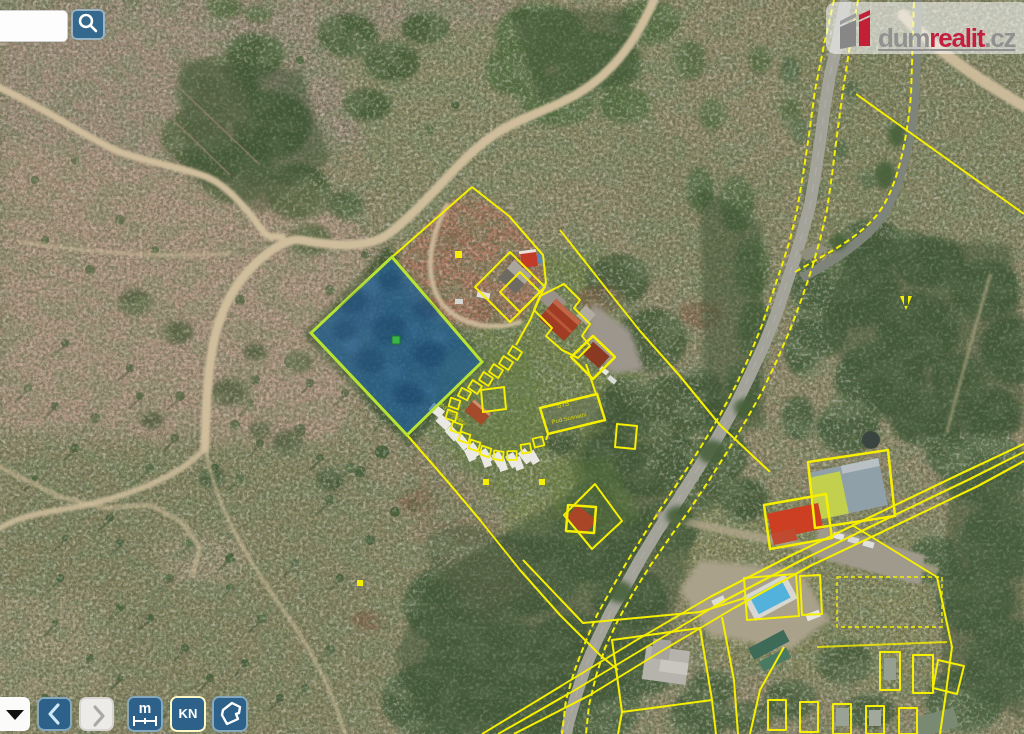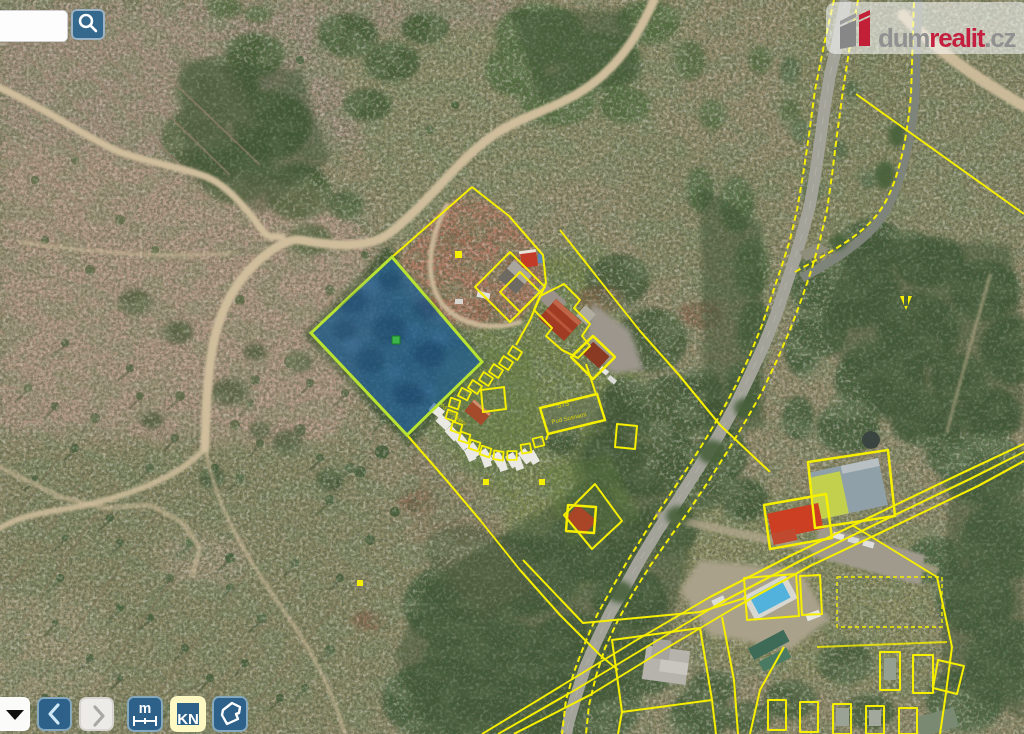--- a/index.html
+++ b/index.html
@@ -719,21 +719,21 @@
 
 <div style="position:absolute;left:826px;top:2px;width:204px;height:52px;background:rgba(255,255,255,0.55);border-radius:9px;"></div>
 
 <svg style="position:absolute;left:838px;top:8px;" width="36" height="42" viewBox="0 0 36 42">
 <polygon points="2,13 18,5 18,9 2,17" fill="#9c9c9c"></polygon>
 <polygon points="2,19 18,12 18,38 2,41" fill="#878787"></polygon>
 <polygon points="21,7 32,2 32,7 21,12" fill="#c22036"></polygon>
 <polygon points="21,14 32,9 32,38 21,38" fill="#c22036"></polygon>
 </svg>
 
-<div style="position:absolute;left:878px;top:23px;font-weight:bold;font-size:26px;letter-spacing:-1.2px;color:#909090;">dum<span style="color:#c41f3e">realit</span>.cz</div>
+<div style="position:absolute;left:878px;top:23px;font-weight:bold;font-size:26px;letter-spacing:-1.2px;color:#909090;text-decoration:underline;">dum<span style="color:#c41f3e">realit</span>.cz</div>
 
 <div style="position:absolute;left:-6px;top:697px;width:36px;height:34px;background:#fbfbf9;border-radius:6px;"></div>
 
 <div style="position:absolute;left:6px;top:710px;width:0;height:0;border-left:9px solid transparent;border-right:9px solid transparent;border-top:10px solid #111;"></div>
 
 <div style="position:absolute;left:37px;top:697px;width:35px;height:34px;background:#2d6189;border:2px solid #86a8bd;border-radius:7px;box-sizing:border-box;">
 <svg width="31" height="30" viewBox="0 0 31 30">
       <polyline points="19,6 11,15 19,24" fill="none" stroke="#cfe8f5" stroke-width="3.2" stroke-linecap="round" stroke-linejoin="round"></polyline>
     </svg>
 </div>
@@ -747,19 +747,19 @@
 <div style="position:absolute;left:127px;top:696px;width:36px;height:36px;background:#2d6189;border:2px solid #86a8bd;border-radius:7px;box-sizing:border-box;">
 <svg width="32" height="32" viewBox="0 0 32 32">
       <text x="16" y="15" fill="#fff" font-family="Liberation Sans" font-size="14" font-weight="bold" text-anchor="middle">m</text>
       <line x1="5" y1="23" x2="27" y2="23" stroke="#fff" stroke-width="2"></line>
       <line x1="5" y1="18" x2="5" y2="28" stroke="#fff" stroke-width="2"></line>
       <line x1="27" y1="18" x2="27" y2="28" stroke="#fff" stroke-width="2"></line>
       <line x1="16" y1="20" x2="16" y2="26" stroke="#fff" stroke-width="2"></line>
     </svg>
 </div>
 
-<div style="position:absolute;left:170px;top:696px;width:36px;height:36px;background:#2d6189;border:7px solid #fef9c3;border-radius:7px;box-sizing:border-box;color:#fff;font-size:15px;font-weight:bold;text-align:center;line-height:31px;">KN</div>
+<div style="position:absolute;left:170px;top:696px;width:36px;height:36px;background:#2d6189;border:2px solid #fef9c3;border-radius:7px;box-sizing:border-box;color:#fff;font-size:13px;font-weight:bold;text-align:center;line-height:31px;">KN</div>
 
 <div style="position:absolute;left:212px;top:696px;width:36px;height:36px;background:#2d6189;border:2px solid #86a8bd;border-radius:7px;box-sizing:border-box;">
 <svg width="32" height="32" viewBox="0 0 32 32">
       <path d="M9,12 L18,5 L26,9 L25,15 L22,16 L24,21 L13,26 L8,17 Z" fill="none" stroke="#fff" stroke-width="2.4" stroke-linejoin="round"></path>
     </svg>
 </div>
 
 </body></html>

